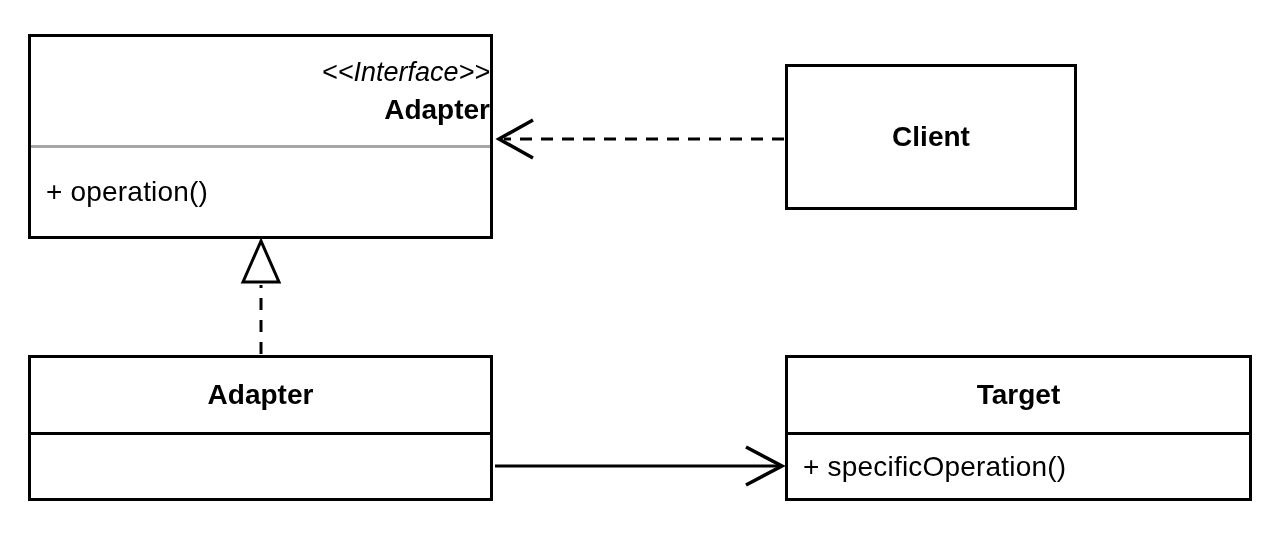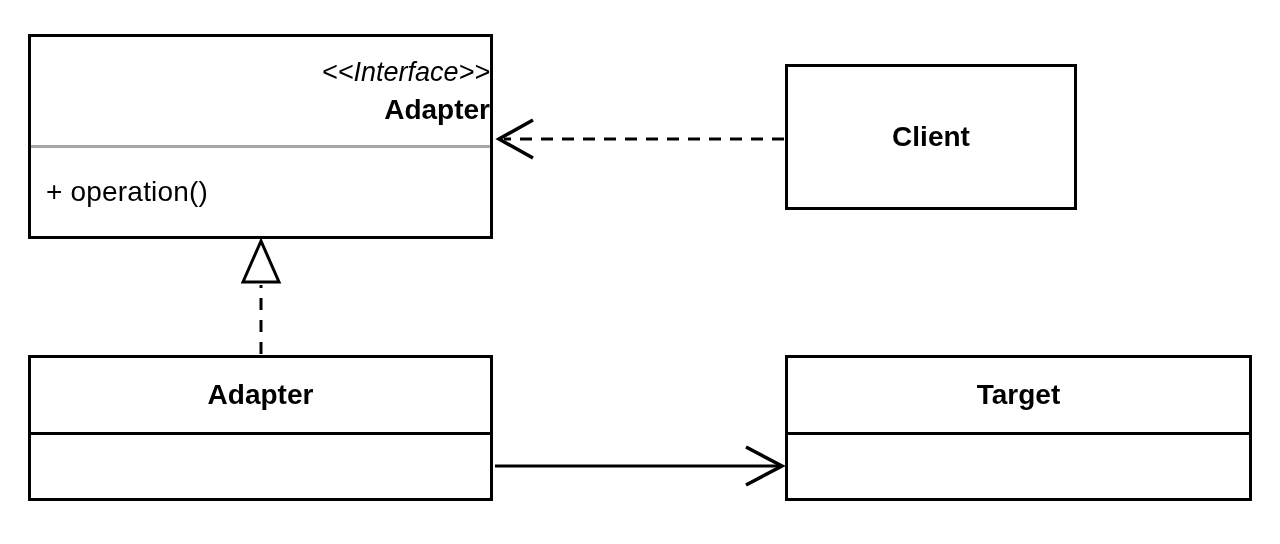--- a/index.html
+++ b/index.html
@@ -109,15 +109,16 @@
       <div class="class-name">Adapter</div>
     </div>
     <div class="divider divider-black"></div>
   </div>
 
   <div class="uml-box box-adaptee">
     <div class="compartment-title">
       <div class="class-name">Target</div>
     </div>
     <div class="divider divider-black"></div>
+    <div class="compartment-methods">+ specificOperation()</div>
   </div>
 
 </div>
 
 </body></html>

